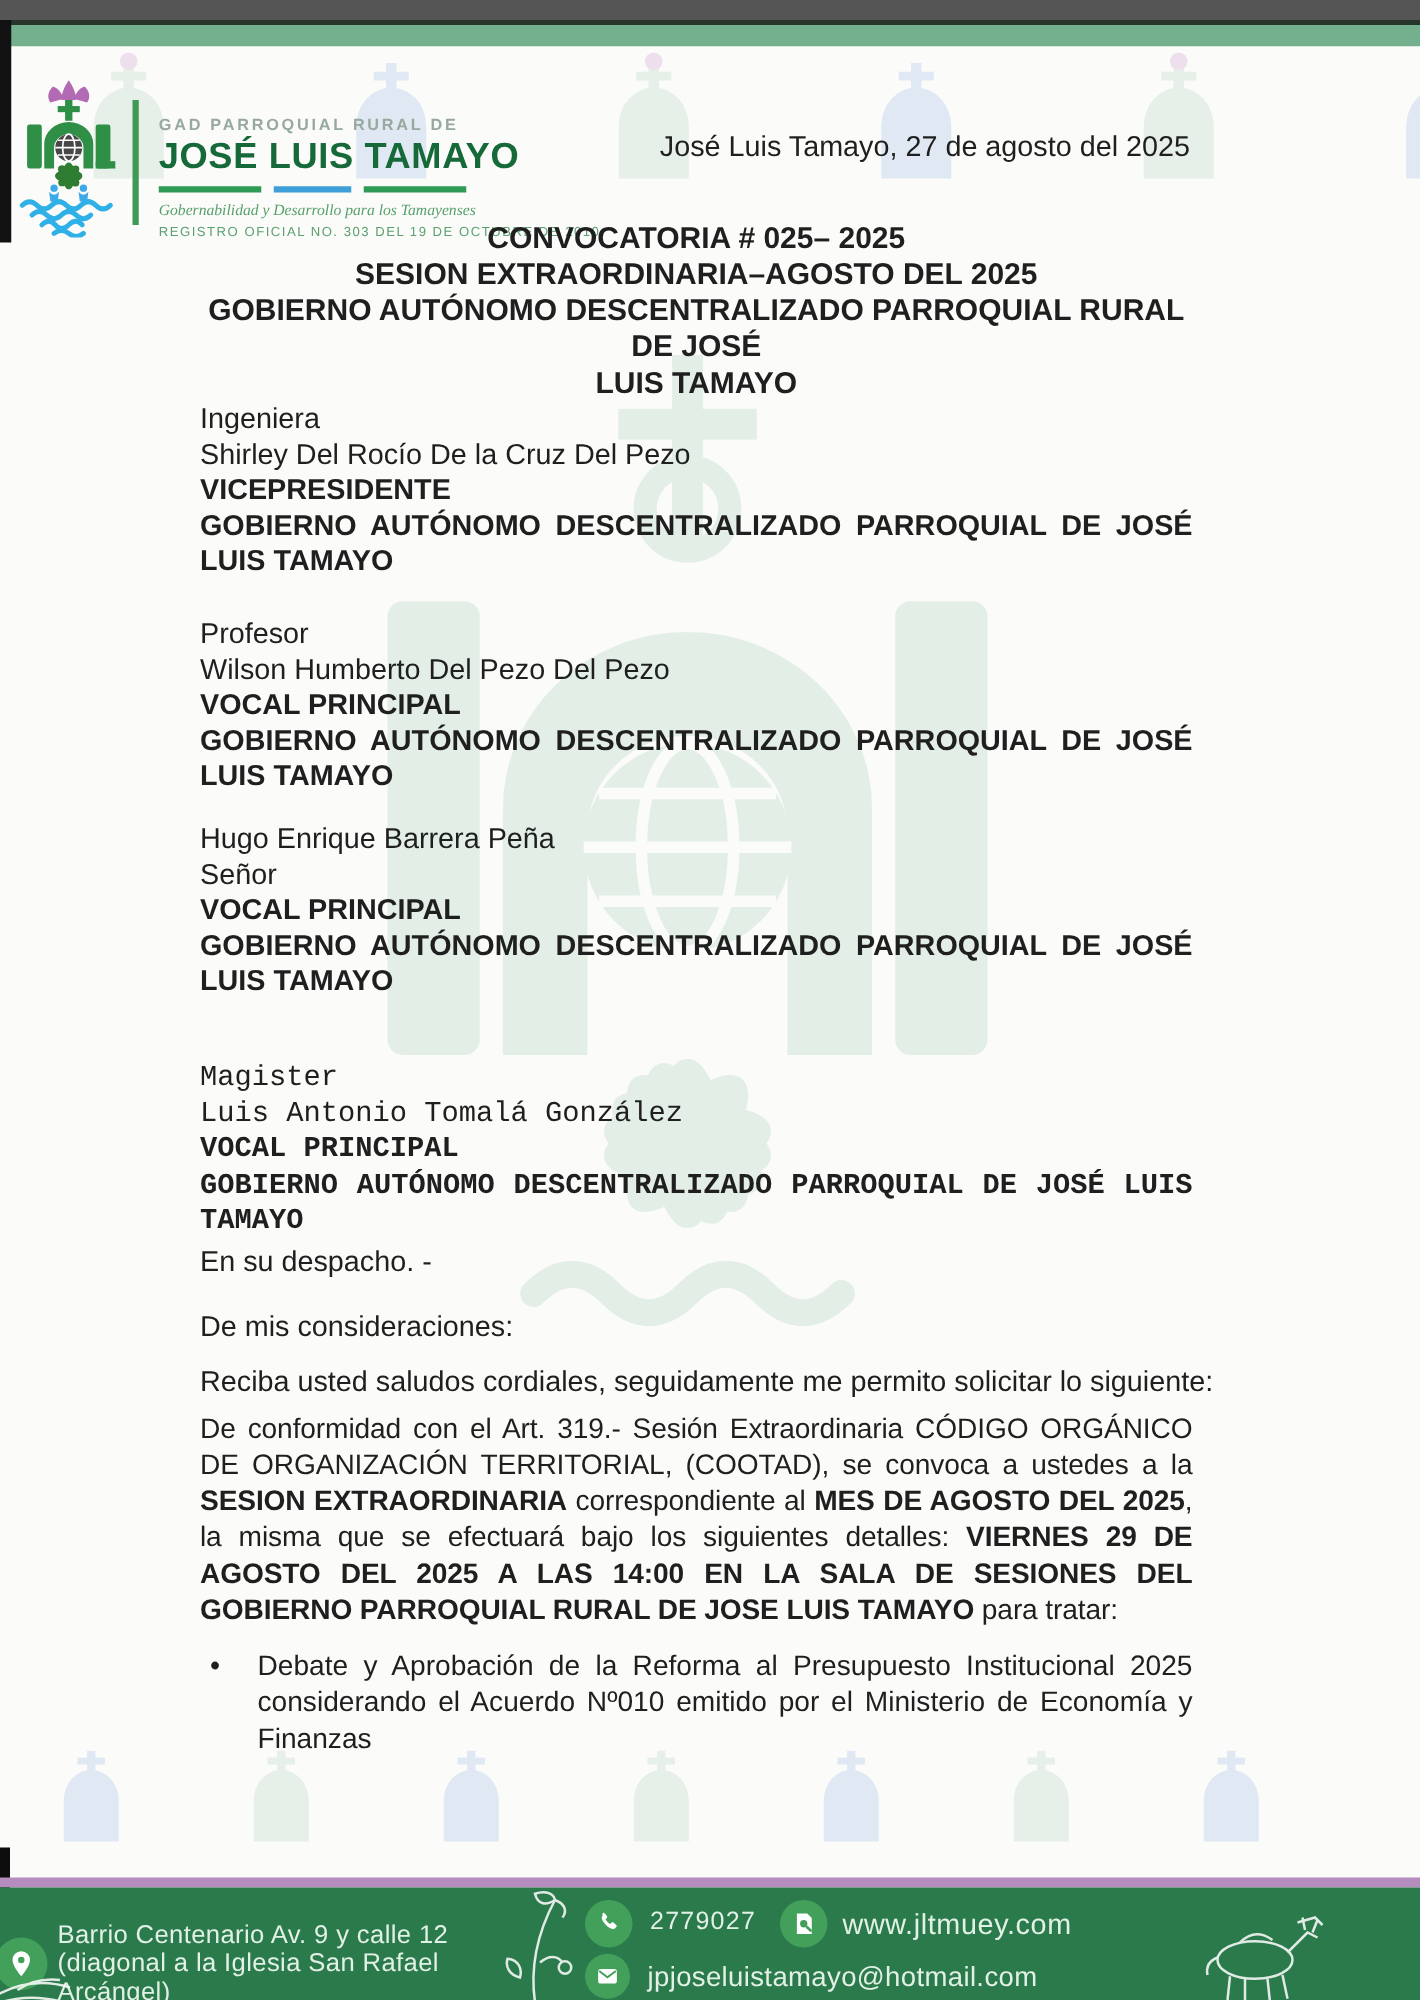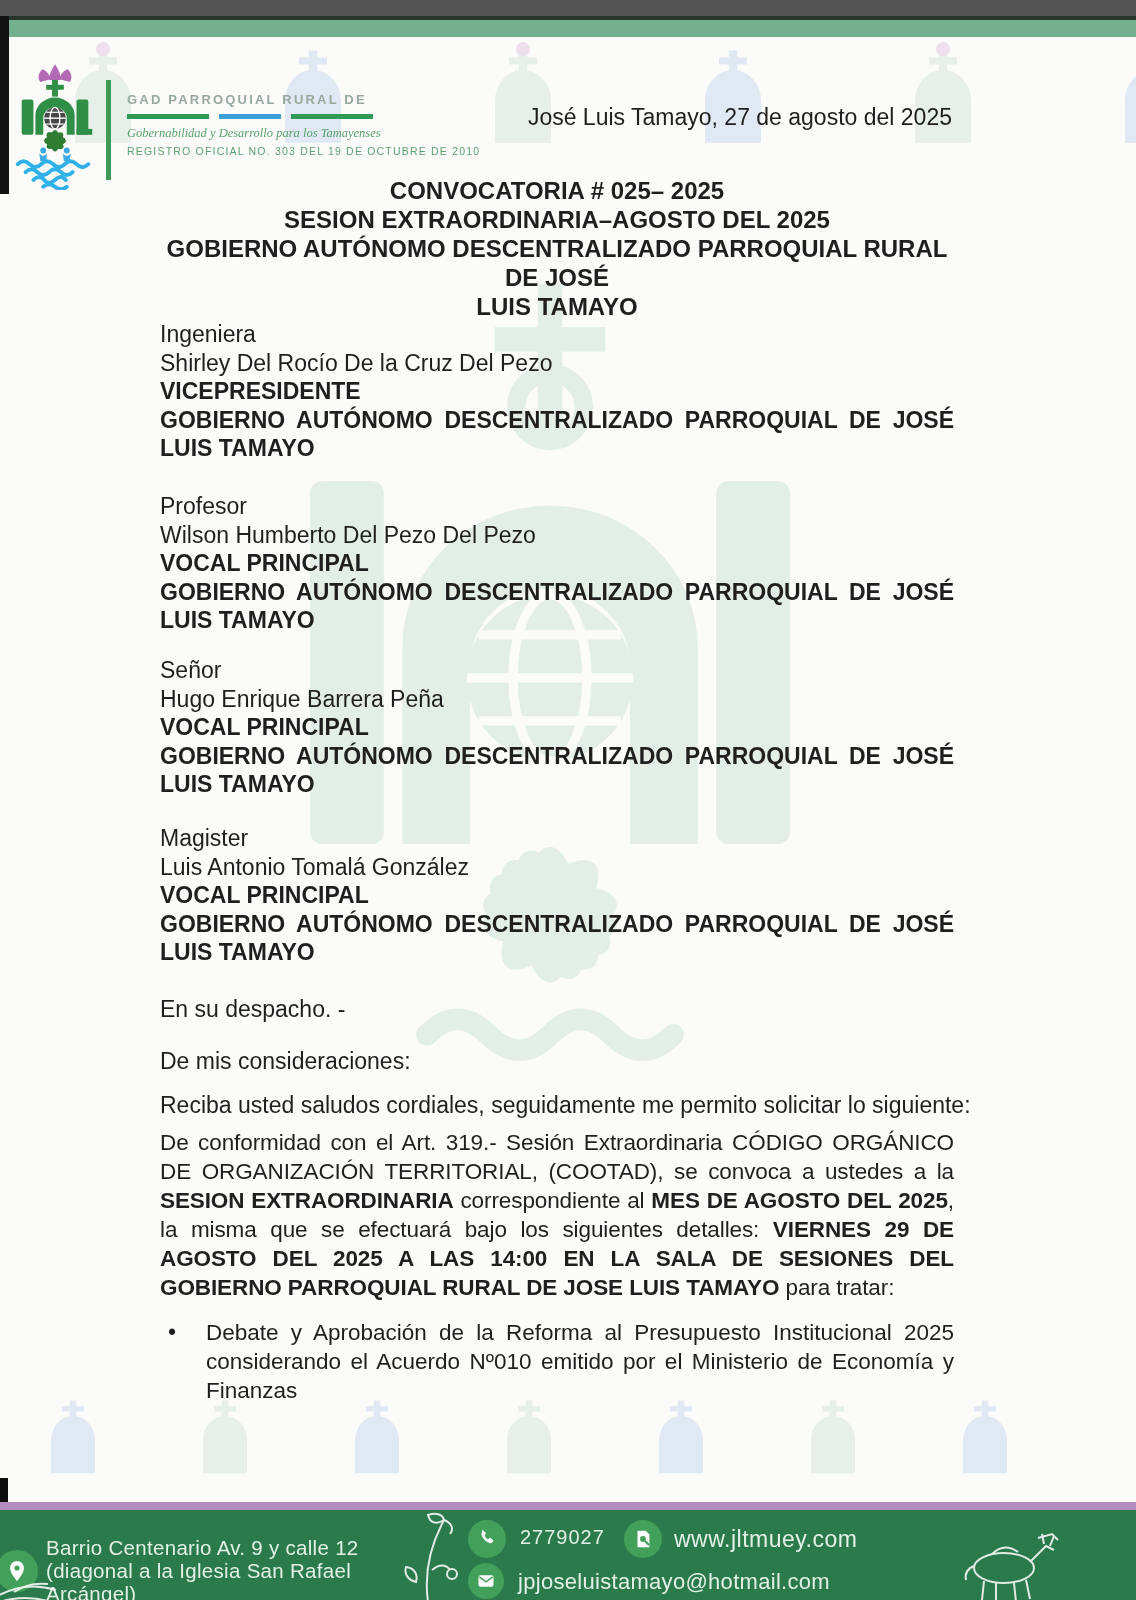--- a/index.html
+++ b/index.html
@@ -32,21 +32,21 @@
   .u-b{width:62px;background:#3e9fd8;}
   .tagline{font-family:"Liberation Serif",serif;font-style:italic;font-size:12.5px;color:#57a06c;margin-top:7px;}
   .registro{font-size:10.5px;letter-spacing:1.2px;color:#5aa06f;margin-top:4px;}
   .date-line{right:184px;top:88px;font-size:23px;z-index:1;}
   
   .title{left:160px;top:160px;width:794px;text-align:center;font-weight:700;
          font-size:24px;line-height:29px;z-index:1;}
   .block{left:160px;width:794px;font-size:23px;line-height:28.5px;z-index:1;}
   .block .bold-line{font-weight:700;}
   .block .org-line{font-weight:700;text-align:justify;}
-  .b1{top:304px;} .b2{top:476px;} .b3{top:640px;} .b4{top:808px;}
+  .b1{top:304px;} .b2{top:476px;} .b3{top:640px;} .b4{top:832px;font-family:Liberation Mono, monospace;}
   .plain{left:160px;font-size:23px;z-index:1;}
   .p-desp{top:980px;} .p-cons{top:1032px;} .p-sal{top:1076px;text-align:center;}
   .para{left:160px;top:1112px;width:794px;font-size:22.5px;line-height:29px;
         text-align:justify;letter-spacing:-0.1px;z-index:1;}
   .seg{font-weight:400;} .seg.b{font-weight:700;}
   .bullet-row{left:168px;top:1302px;width:786px;z-index:1;display:flex;}
   .bullet-marker{font-size:23px;line-height:29px;width:38px;flex:0 0 38px;}
   .bullet-text{font-size:22.5px;line-height:29px;text-align:justify;width:748px;}
   
   .pink-line{left:0;top:1486px;width:1136px;height:8px;background:#b48cbe;}
@@ -209,20 +209,21 @@
       <path d="M20 112 q6 -6 12 0 t12 0 t12 0 t12 0"></path>
       <path d="M28 120 q6 -6 11 0 t11 0 t11 0"></path>
       <path d="M38 127 q6 -5 12 0 t12 0"></path>
     </g>
   </svg>
 
   <div class="abs divider"></div>
 
   <div class="abs wordmark">
     <div class="org-small">GAD PARROQUIAL RURAL DE</div>
+    <div class="org-name">JOSÉ LUIS TAMAYO</div>
     <div class="u-row">
       <div class="u-seg u-g"></div>
       <div class="u-seg u-b"></div>
       <div class="u-seg u-g"></div>
     </div>
     <div class="tagline">Gobernabilidad y Desarrollo para los Tamayenses</div>
     <div class="registro">REGISTRO OFICIAL NO. 303 DEL 19 DE OCTUBRE DE 2010</div>
   </div>
 
   <div class="abs date-line">José Luis Tamayo, 27 de agosto del 2025</div>
@@ -240,22 +241,22 @@
     <div class="bold-line">VICEPRESIDENTE</div>
     <div class="org-line">GOBIERNO AUTÓNOMO DESCENTRALIZADO PARROQUIAL DE JOSÉ LUIS TAMAYO</div>
   </div>
   <div class="abs block b2">
     <div>Profesor</div>
     <div>Wilson Humberto Del Pezo Del Pezo</div>
     <div class="bold-line">VOCAL PRINCIPAL</div>
     <div class="org-line">GOBIERNO AUTÓNOMO DESCENTRALIZADO PARROQUIAL DE JOSÉ LUIS TAMAYO</div>
   </div>
   <div class="abs block b3">
+    <div>Hugo Enrique Barrera Peña</div>
     <div>Señor</div>
-    <div>Hugo Enrique Barrera Peña</div>
     <div class="bold-line">VOCAL PRINCIPAL</div>
     <div class="org-line">GOBIERNO AUTÓNOMO DESCENTRALIZADO PARROQUIAL DE JOSÉ LUIS TAMAYO</div>
   </div>
   <div class="abs block b4">
     <div>Magister</div>
     <div>Luis Antonio Tomalá González</div>
     <div class="bold-line">VOCAL PRINCIPAL</div>
     <div class="org-line">GOBIERNO AUTÓNOMO DESCENTRALIZADO PARROQUIAL DE JOSÉ LUIS TAMAYO</div>
   </div>
 

